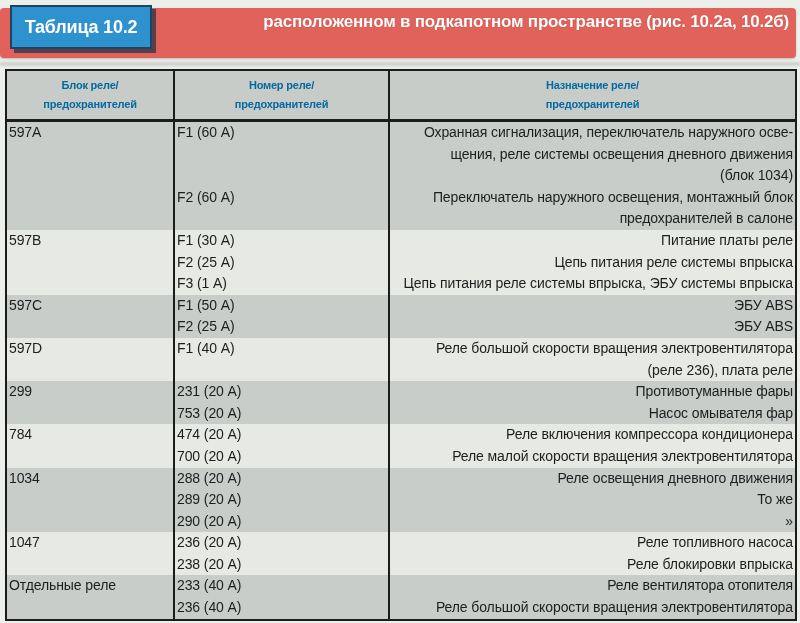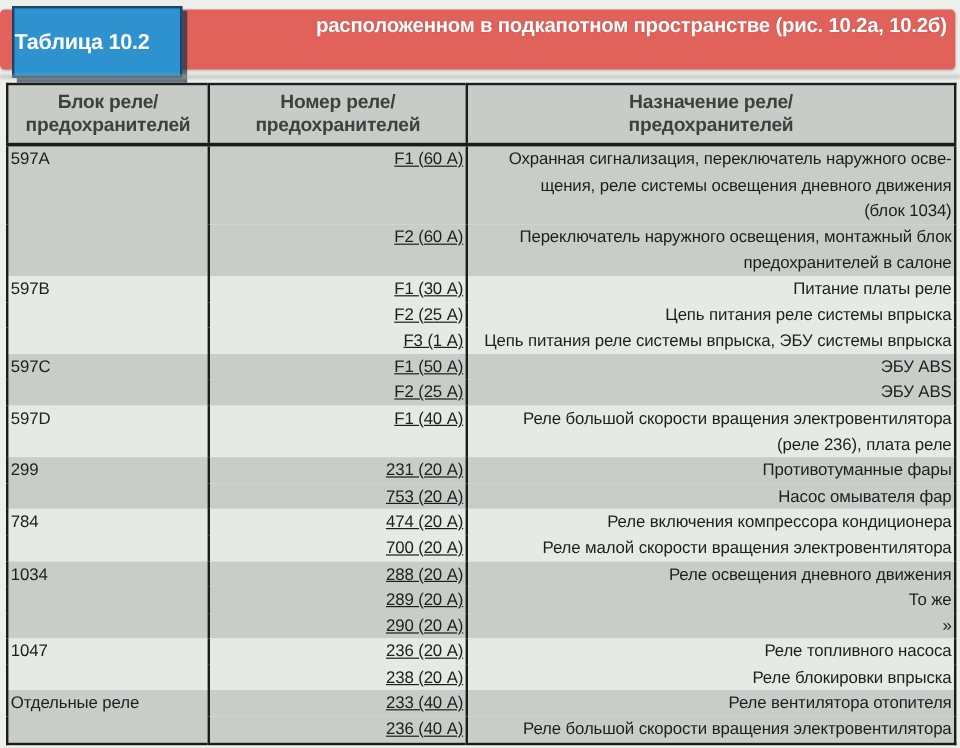--- a/index.html
+++ b/index.html
@@ -40,46 +40,46 @@
     color:#fff;
     font-weight:bold;
     font-size:17px;
     line-height:23px;
     letter-spacing:-0.2px;
     text-shadow:0 0 1px rgba(120,30,25,0.4);
     white-space:nowrap;
   }
   .badge{
     position:absolute; left:10px; top:-3px;
-    width:142px; height:60px;
+    width:142px; height:44px;
     background:var(--badge_blue);
     border:2px solid var(--badge_border);
     box-shadow:4px 4px 0 rgba(18,42,66,0.65);
-    display:flex; align-items:center; 
+    display:flex; align-items:center; justify-content:center;
     color:#fff; font-weight:bold; font-size:18px;
     letter-spacing:-0.2px;
   }
 
   
   table.relay{
     position:absolute; left:5px; top:69px;
     width:790px;
     border-collapse:collapse;
     table-layout:fixed;
     background:var(--row_light);
     border:2px solid var(--border_black);
   }
   table.relay col.c1{width:168px;}
   table.relay col.c2{width:215px;}
   table.relay col.c3{width:407px;}
   table.relay th{
     background:var(--header_gray);
-    color:#404040;
+    color:#0369a1;
     font-weight:bold;
-    font-size:16px;
+    font-size:11px;
     line-height:19px;
     text-align:center;
     vertical-align:middle;
     padding:5px 4px;
     border-bottom:3px solid var(--border_black);
     white-space:pre-line;
     letter-spacing:-0.2px;
   }
   table.relay th + th, table.relay td.vline{
     border-left:2px solid var(--border_black);
@@ -90,24 +90,23 @@
     line-height:21.6px;
     color:var(--text_dark);
     vertical-align:top;
     padding:0 2px;
     letter-spacing:-0.1px;
   }
   tr.shaded td{background:var(--row_shaded);}
   tr.light  td{background:var(--row_light);}
   td.block-cell{}
   td.num-cell{
-    text-align:right;
+    text-align:left;
     border-left:2px solid var(--border_black);
     border-right:2px solid var(--border_black);
-    text-decoration:underline;
   }
   td.purpose-cell{
     text-align:right;
     padding-left:8px; padding-right:4px;
     white-space:pre-line;
   }
 
   
   .smudge{
     position:absolute; left:0; top:62px; width:800px; height:4px;

